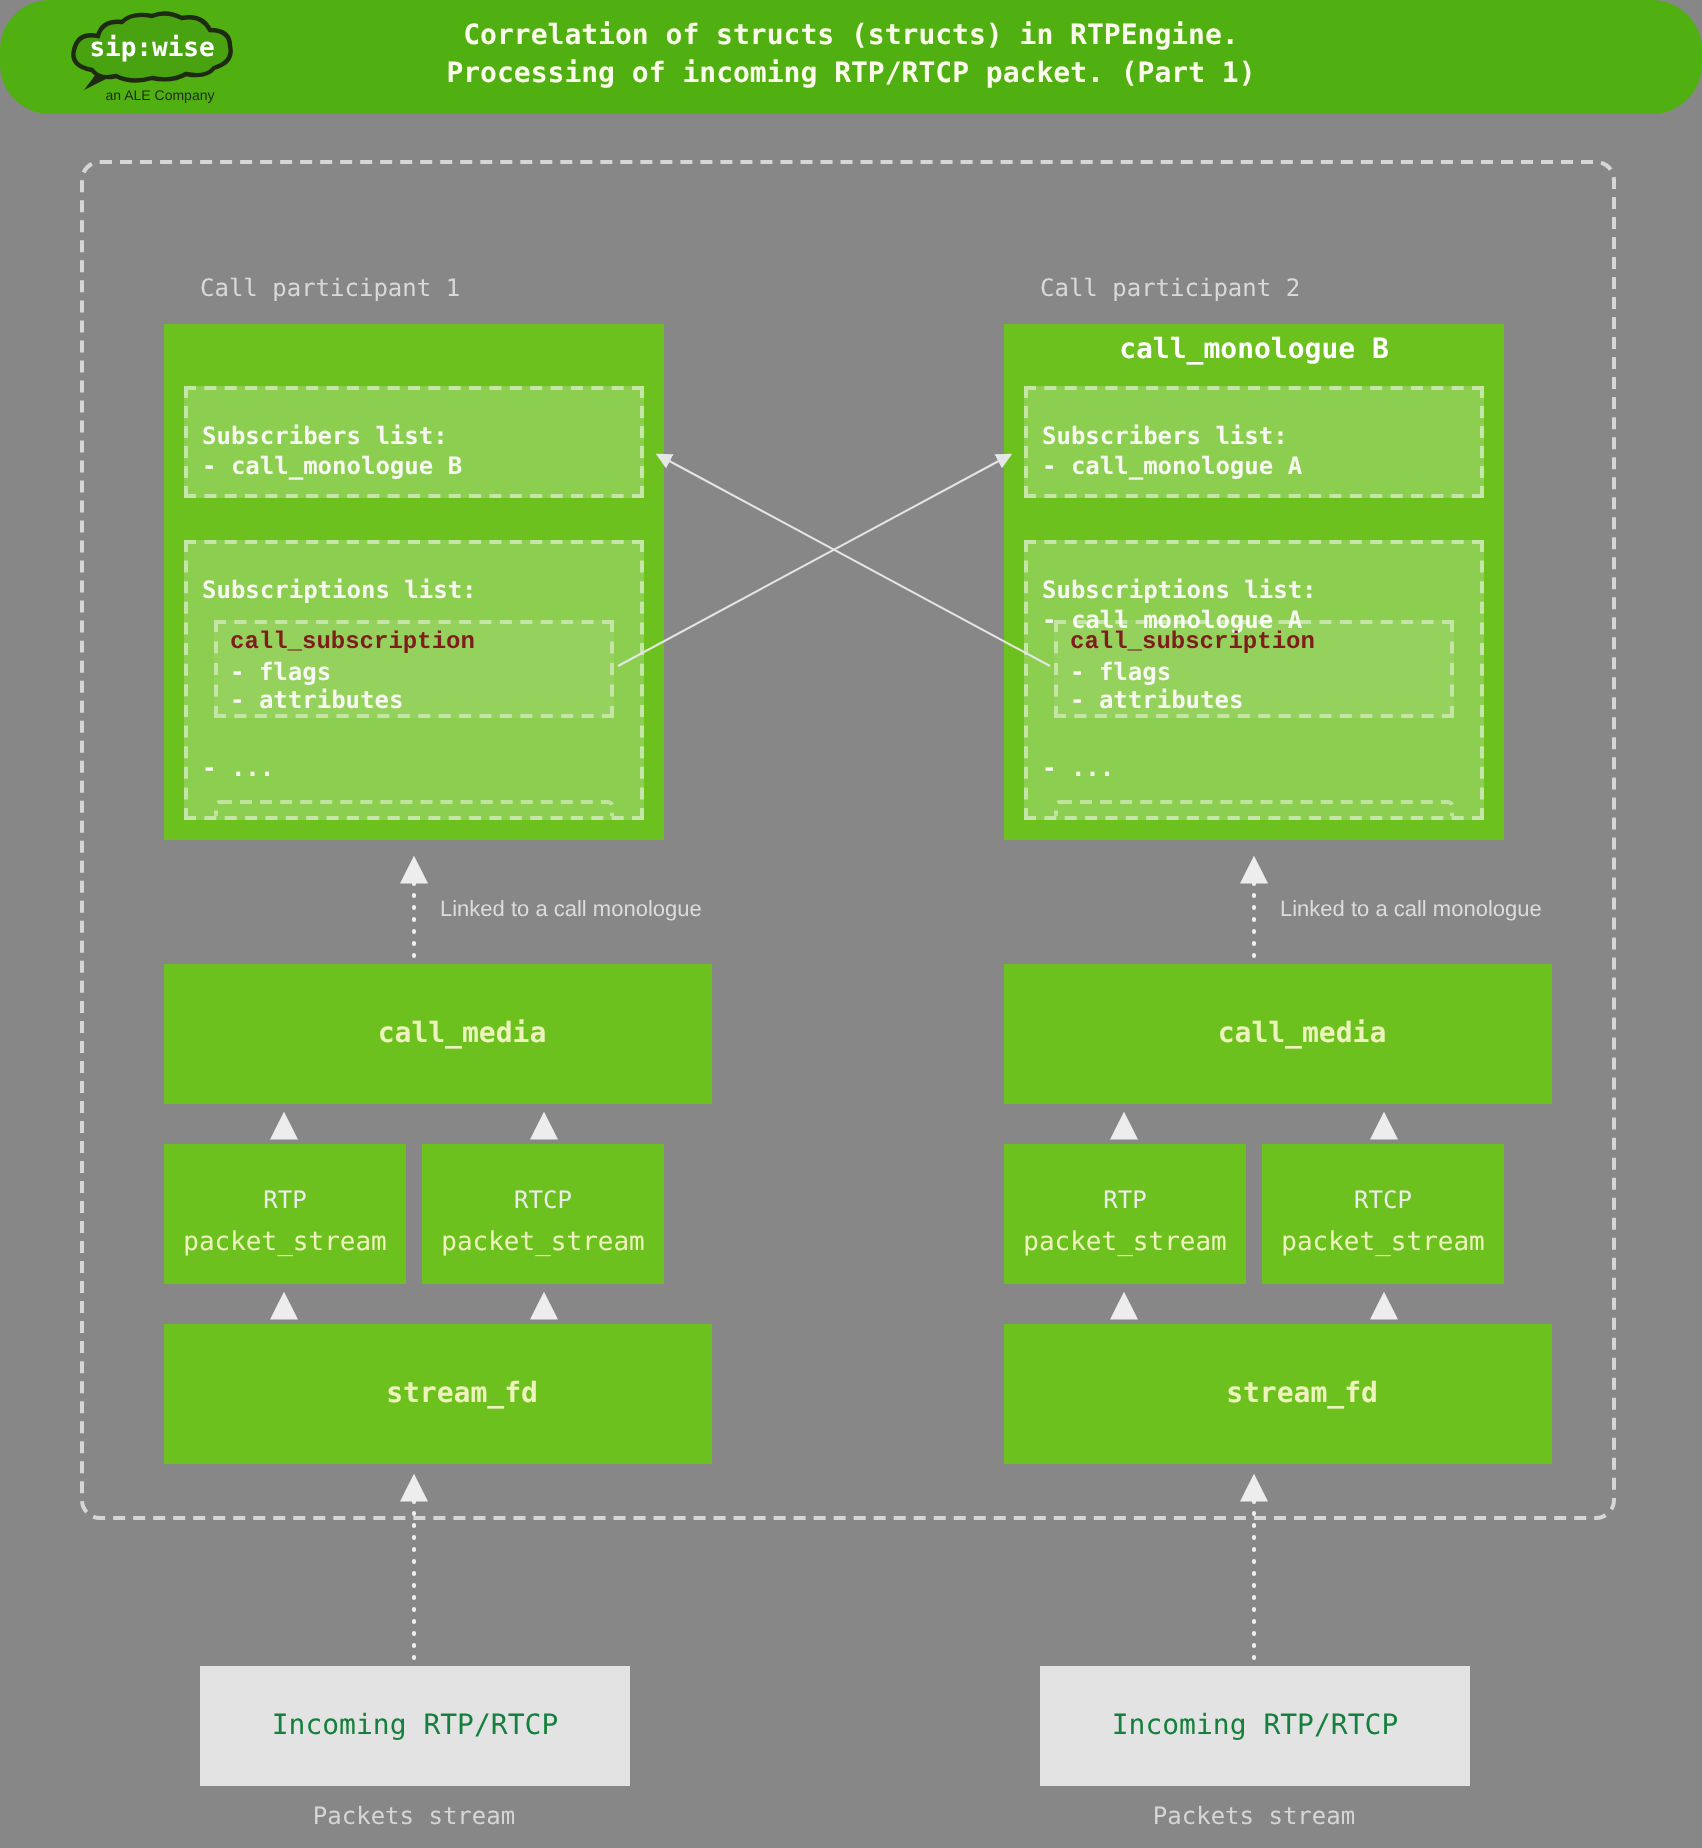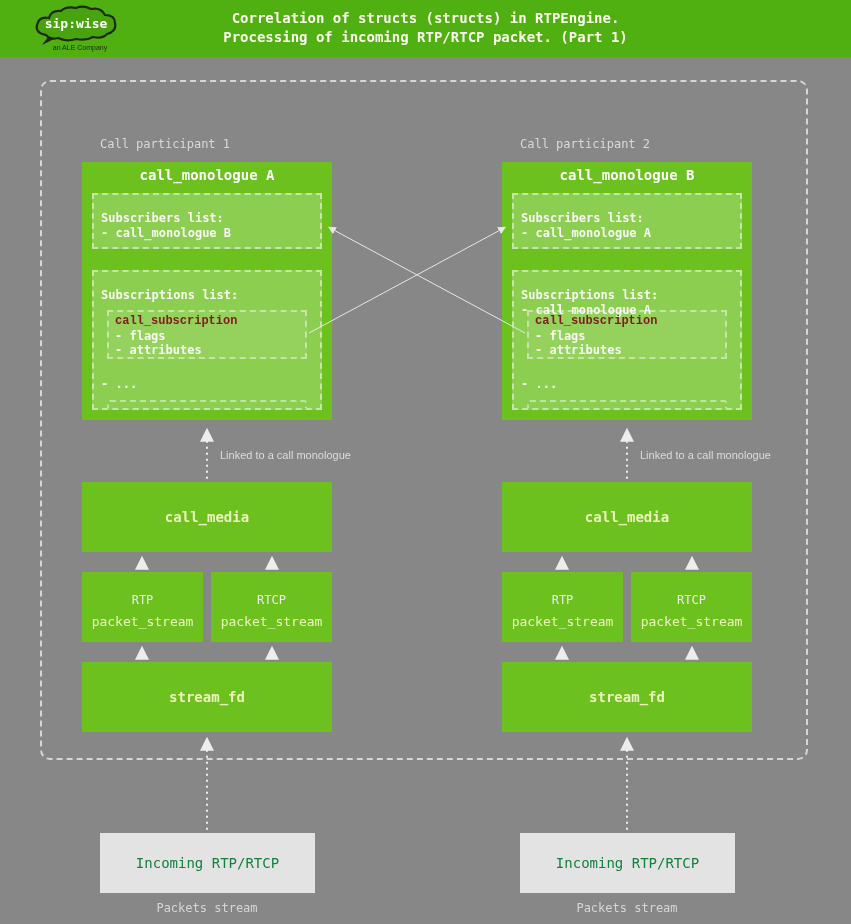--- a/index.html
+++ b/index.html
@@ -1,21 +1,21 @@
 <!DOCTYPE html>
 <html><head>
 <meta charset="utf-8">
 <style>
   html,body{margin:0;padding:0;}
   .page{
     position:relative;width:851px;height:924px;background:#878787;
     font-family:"DejaVu Sans Mono",monospace;overflow:hidden;
   }
   
-  .header{position:absolute;left:0;top:0;width:851px;height:57px;background:#50b012;}
+  .header{position:absolute;left:0;top:0;width:851px;height:57px;background:#50b012;border-radius:25px;}
   .header-title{
     position:absolute;left:0;top:9px;width:100%;text-align:center;
     color:#fbfbec;font-weight:bold;font-size:14px;line-height:19px;white-space:pre;
   }
   .logo{position:absolute;left:30px;top:5px;width:100px;height:48px;}
   
   .dashed-container{
     position:absolute;left:40px;top:80px;width:768px;height:680px;
     border:2px dashed #d6d6d6;border-radius:10px;box-sizing:border-box;
   }
@@ -49,21 +49,21 @@
     position:absolute;left:13px;top:128px;width:200px;height:22px;
     border:2px dashed rgba(255,255,255,0.45);box-sizing:border-box;border-radius:3px;
   }
   .linked-label{
     position:absolute;left:138px;top:449px;font-family:"Liberation Sans",sans-serif;
     font-size:11px;color:#dcdcdc;white-space:nowrap;
   }
   .green-box{
     position:absolute;left:0;width:250px;height:70px;background:#6cc11f;
     display:flex;align-items:center;justify-content:center;
-    color:#eef3bd;font-weight:bold;font-size:14px;
+    color:#eef3bd;font-weight:bold;font-size:14px;padding-left:24px;
   }
   .media-box{top:482px;}
   .fd-box{top:662px;}
   .ps-box{
     position:absolute;top:572px;width:121px;height:70px;background:#6cc11f;
     display:flex;flex-direction:column;align-items:center;box-sizing:border-box;padding-top:21px;
   }
   .ps-left{left:0;}
   .ps-right{left:129px;}
   .ps-proto{font-size:12px;color:#ececec;}
@@ -92,21 +92,20 @@
     <div class="header-title"><span>Correlation of structs (structs) in RTPEngine.</span>
 <span>Processing of incoming RTP/RTCP packet. (Part 1)</span></div>
   </div>
 
   <div class="dashed-container"></div>
 
   <div class="col col1">
     <div class="participant-label">Call participant 1</div>
 
     <div class="mono-box">
-      <div class="mono-title">call_monologue A</div>
 
       <div class="sub-box subscribers-box">
         <div>Subscribers list:</div>
         <div>- call_monologue B</div>
         <div>- ...</div>
       </div>
 
       <div class="sub-box subscriptions-box">
         <div>Subscriptions list:</div>
         <div class="subscription-box">

